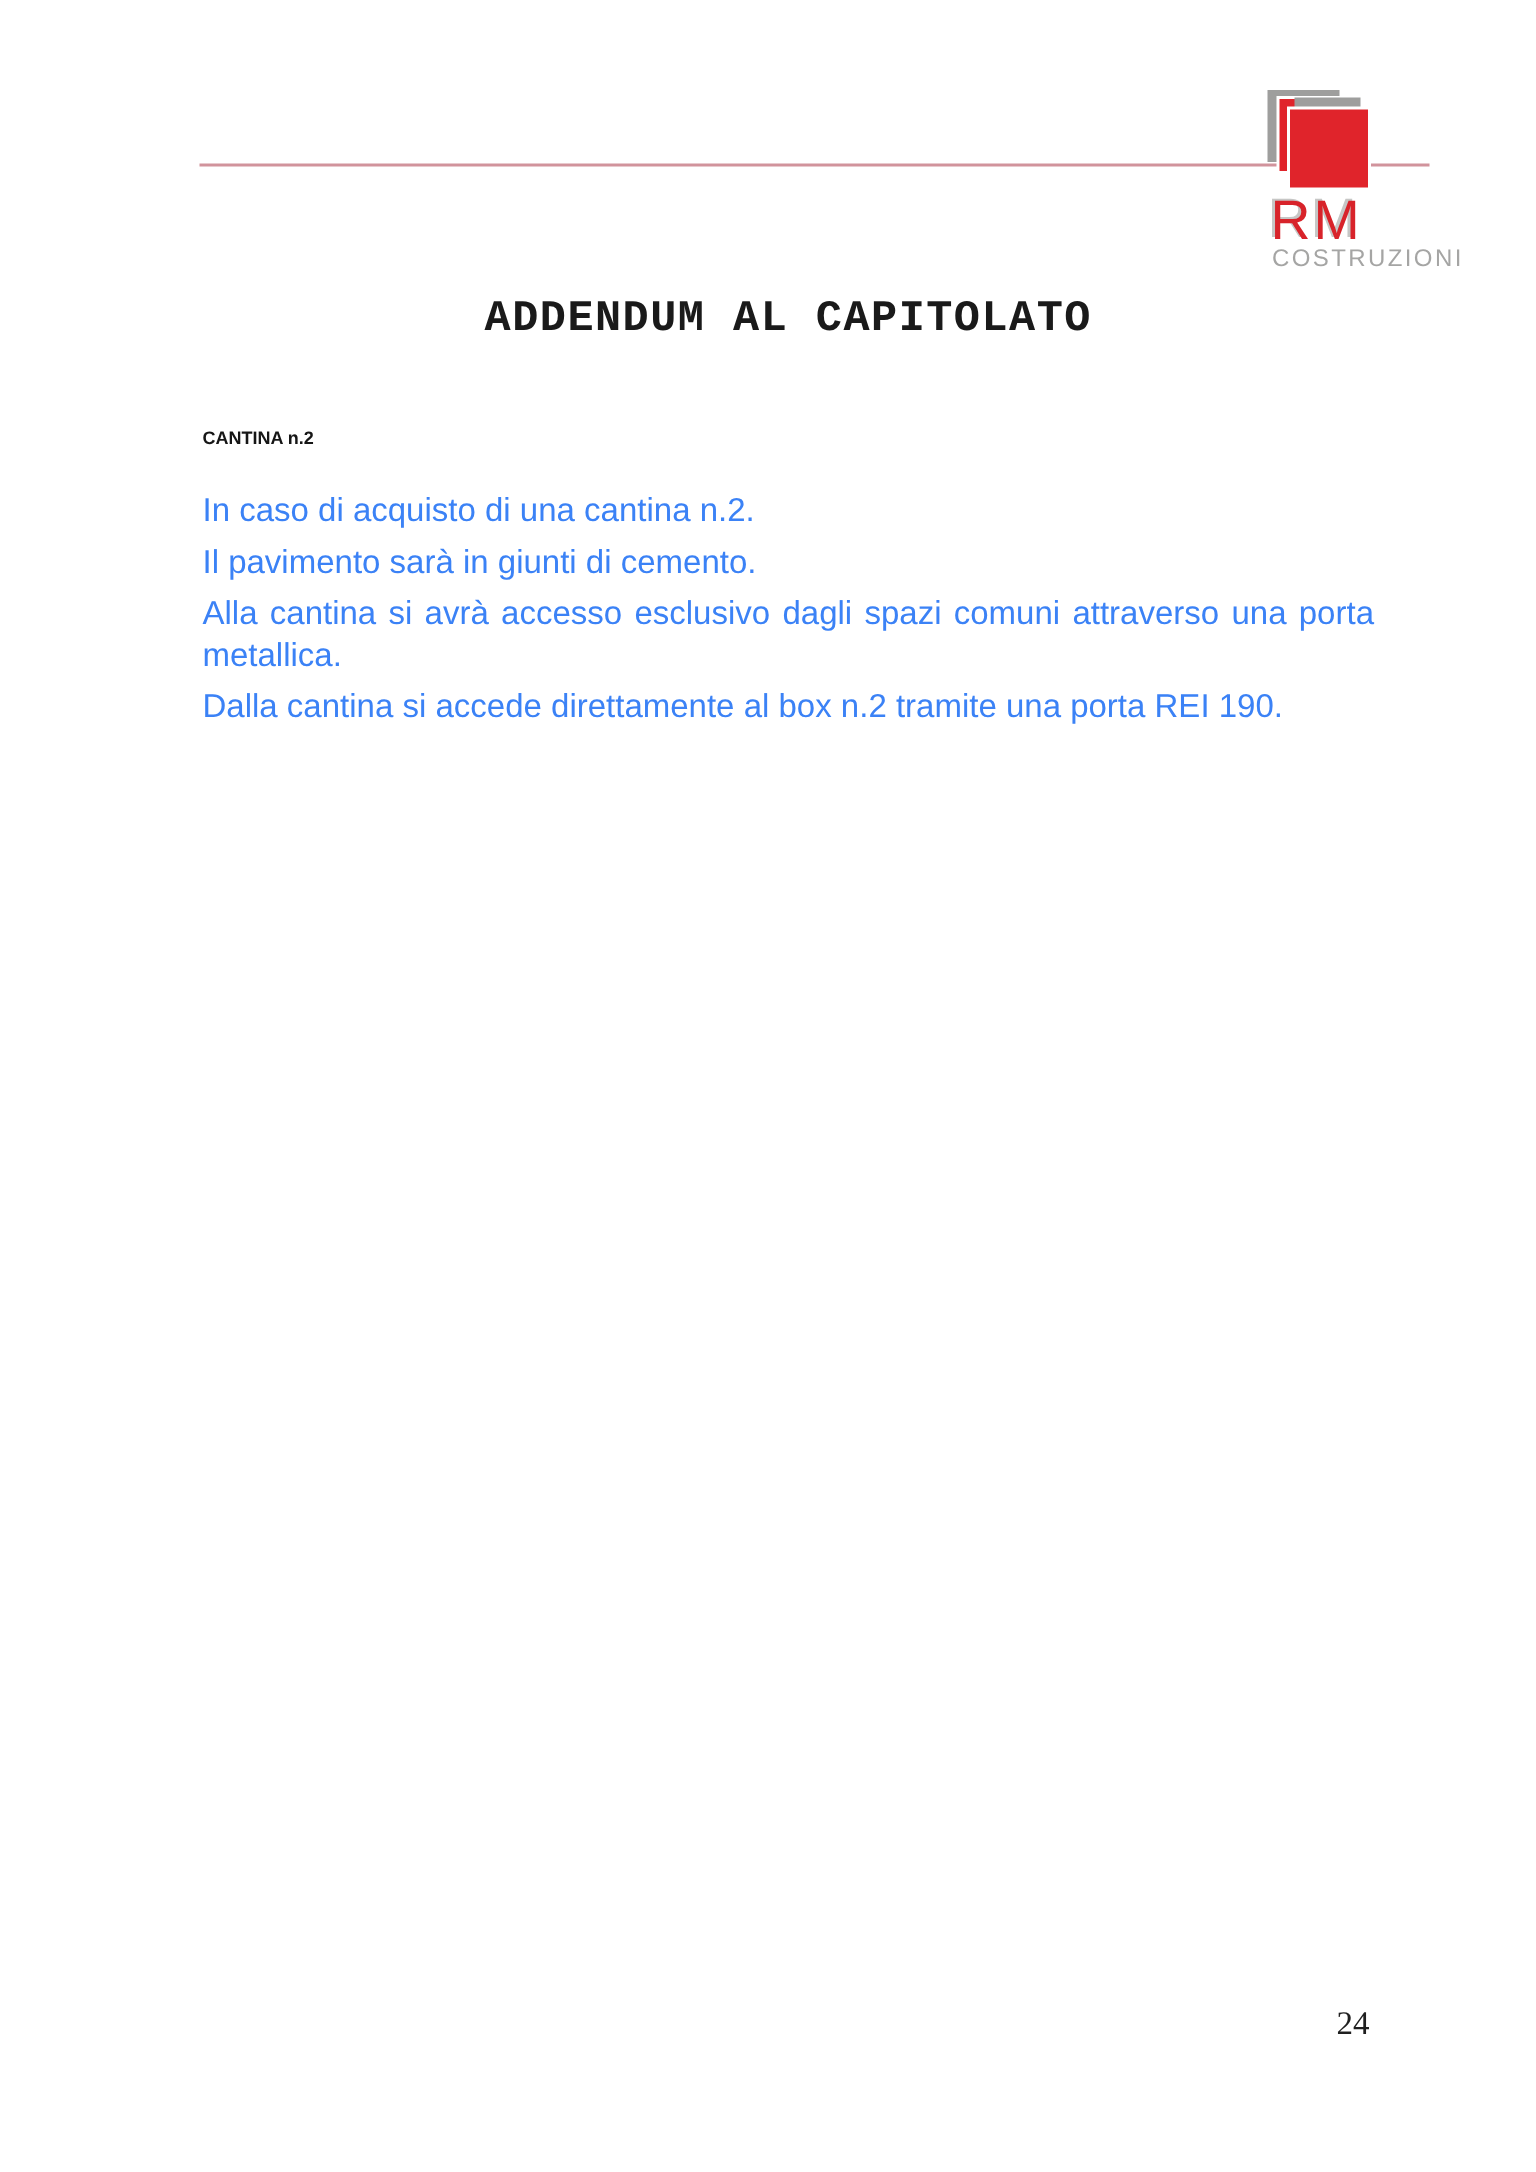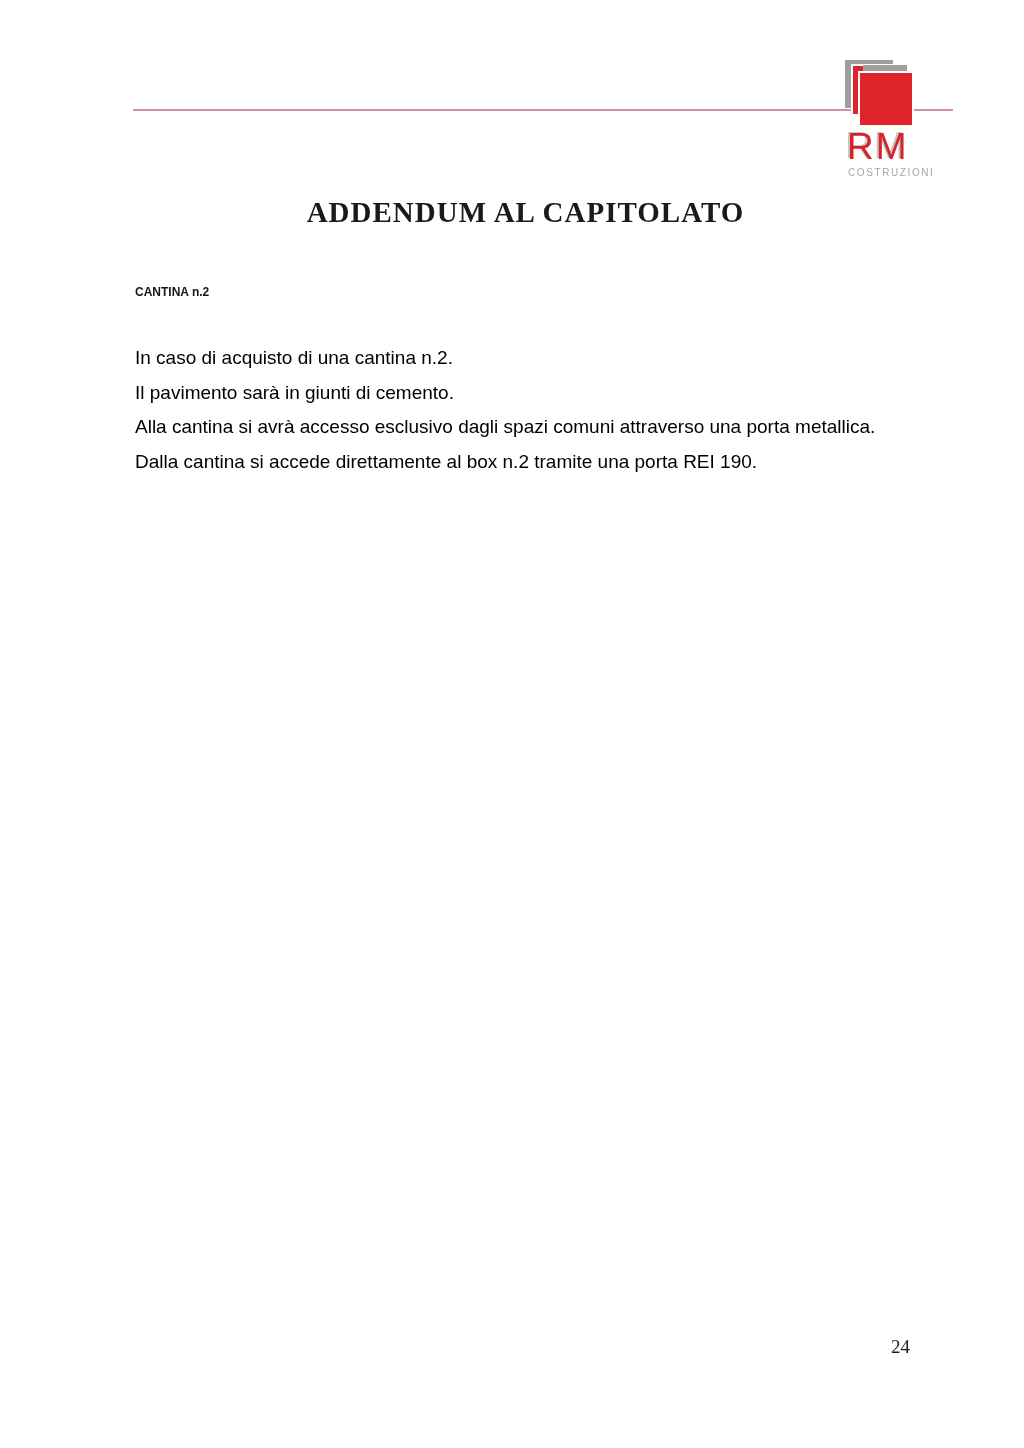--- a/index.html
+++ b/index.html
@@ -30,56 +30,56 @@
   .sq-gray-sliver{ left:20px; top:9px;  width:44px; height:44px; background:#9e9e9d; z-index:3; }
   .sq-red-front  { left:17px; top:17px; width:52px; height:52px; background:#e0242b; box-shadow:0 0 0 2px #ffffff; z-index:4; }
   .logo-name {
     margin:2px 0 0 4px;
     font-size:37px; line-height:30px; font-weight:500;
     letter-spacing:2px; color:#d8232a;
     text-shadow:-2px -1px 0 #c6c6c5;
   }
   .logo-sub {
     margin:6px 0 0 5px;
-    font-size:10px; line-height:10px;
+    font-size:16px; line-height:10px;
     letter-spacing:1.6px; color:#a5a5a4;
   }
 
   
   .doc-title {
     position:absolute; left:135px; top:196px; width:781px;
     margin:0; text-align:center;
-    font-family:Liberation Serif, serif;
+    font-family:Liberation Mono, monospace;
     font-size:29px; font-weight:bold; letter-spacing:1px;
     color:#1a1a1a;
   }
 
   
   .section-heading {
     position:absolute; left:135px; top:285px; width:781px;
     margin:0;
     font-size:12px; font-weight:bold; color:#161616;
   }
 
   
   .body-text {
-    position:absolute; left:135px; top:344px; width:781px;
-    font-size:19px; line-height:27.5px; color:#000000;
+    position:absolute; left:135px; top:326px; width:781px;
+    font-size:22px; line-height:27.5px; color:#3b82f6;
   }
   .body-text p {
     margin:0 0 7px 0;
     text-align:justify;
     text-align-last:left;
   }
 
   
   .page-number {
     position:absolute; left:891px; top:1336px;
     font-family:"Liberation Serif", serif;
-    font-size:19px; color:#1f1f1f;
+    font-size:22px; color:#1f1f1f;
   }
 </style>
 </head>
 <body>
 
 <div class="page">
 
   <div class="header-rule"></div>
 
   <div class="logo">

